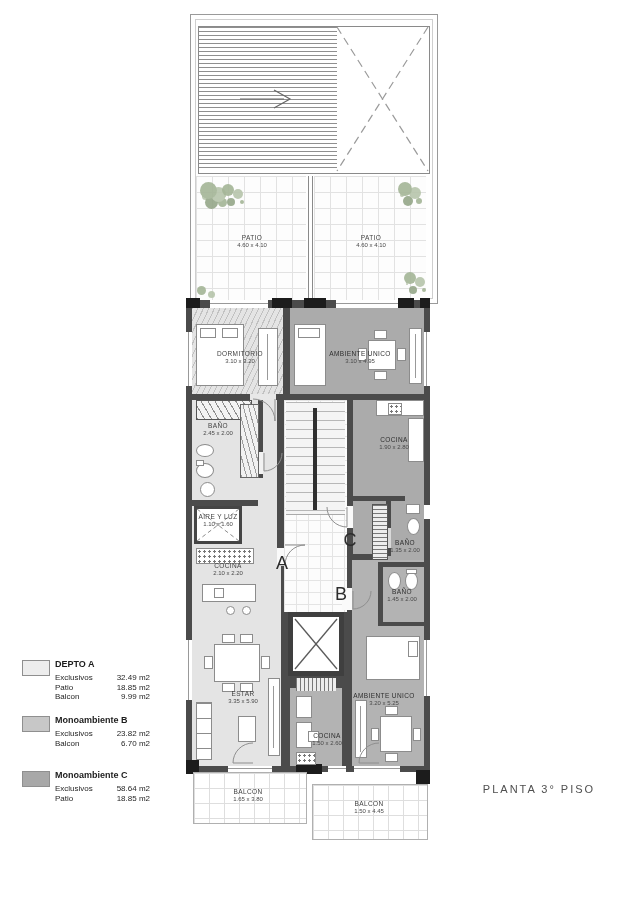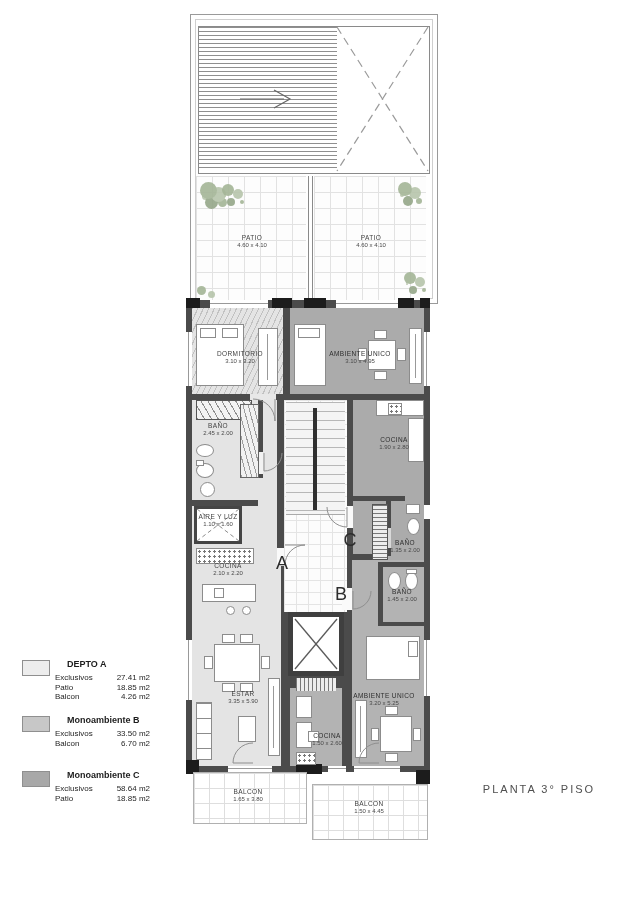--- a/index.html
+++ b/index.html
@@ -33,21 +33,21 @@
   .rlabel{position:absolute;transform:translateX(-50%);text-align:center;white-space:nowrap;color:#3f3f3f;line-height:1.3;}
   .rlabel .nm{display:block;font-size:6.5px;letter-spacing:.4px;}
   .rlabel .dm{display:block;font-size:6px;color:#4a4a4a;}
   .onGray{color:#2e2e2e;}
   .marker{position:absolute;transform:translateX(-50%);font-size:18px;font-weight:400;color:#2d2d2d;}
   .title{position:absolute;transform:translateX(-50%);font-size:11px;letter-spacing:2px;color:#4f4f4f;white-space:nowrap;}
   
   .lblock{position:absolute;left:22px;width:128px;}
   .lsw{position:absolute;left:0;top:1px;width:26px;height:14px;border:1px solid #8f8f8f;}
   .sw-a{background:#ededed;} .sw-b{background:#c7c7c7;} .sw-c{background:#a8a8a8;}
-  .lname{margin-left:45px;font-size:9px;font-weight:bold;color:#1c1c1c;}
+  .lname{margin-left:33px;font-size:9px;font-weight:bold;color:#1c1c1c;}
   .lrows{margin-left:33px;margin-top:4px;}
   .lrow{display:flex;justify-content:space-between;font-size:8px;color:#262626;line-height:9.5px;}
   .plant{position:absolute;border-radius:50%;background:#a4b597;box-shadow:10px 4px 0 -1px #b7c5ab,3px 12px 0 -2px #95a789,14px 12px 0 -4px #a4b597,-3px 6px 0 -5px #b7c5ab;opacity:.9;}
   svg{position:absolute;overflow:visible;}
   .door path,.door line{stroke:#8f8f8f;stroke-width:1;fill:none;}
 </style>
 </head>
 <body>
 
 <div id="canvas">
@@ -305,39 +305,39 @@
   <div class="marker" style="left:282px;top:553px;">A</div>
   <div class="marker" style="left:341px;top:584px;">B</div>
   <div class="marker" style="left:350px;top:530px;">C</div>
 
   <div class="lblock" style="top:659px;">
     <div class="lsw sw-a"></div>
     <div class="lname">DEPTO A</div>
     <div class="lrows">
       <div class="lrow">
           <span>Exclusivos</span>
-          <span>27.41 m2</span>
+          <span>32.49 m2</span>
         </div>
       <div class="lrow">
           <span>Patio</span>
           <span>18.85 m2</span>
         </div>
       <div class="lrow">
           <span>Balcon</span>
-          <span>4.26 m2</span>
+          <span>9.99 m2</span>
         </div>
     </div>
   </div>
   <div class="lblock" style="top:715px;">
     <div class="lsw sw-b"></div>
     <div class="lname">Monoambiente B</div>
     <div class="lrows">
       <div class="lrow">
           <span>Exclusivos</span>
-          <span>33.50 m2</span>
+          <span>23.82 m2</span>
         </div>
       <div class="lrow">
           <span>Balcon</span>
           <span>6.70 m2</span>
         </div>
     </div>
   </div>
   <div class="lblock" style="top:770px;">
     <div class="lsw sw-c"></div>
     <div class="lname">Monoambiente C</div>

